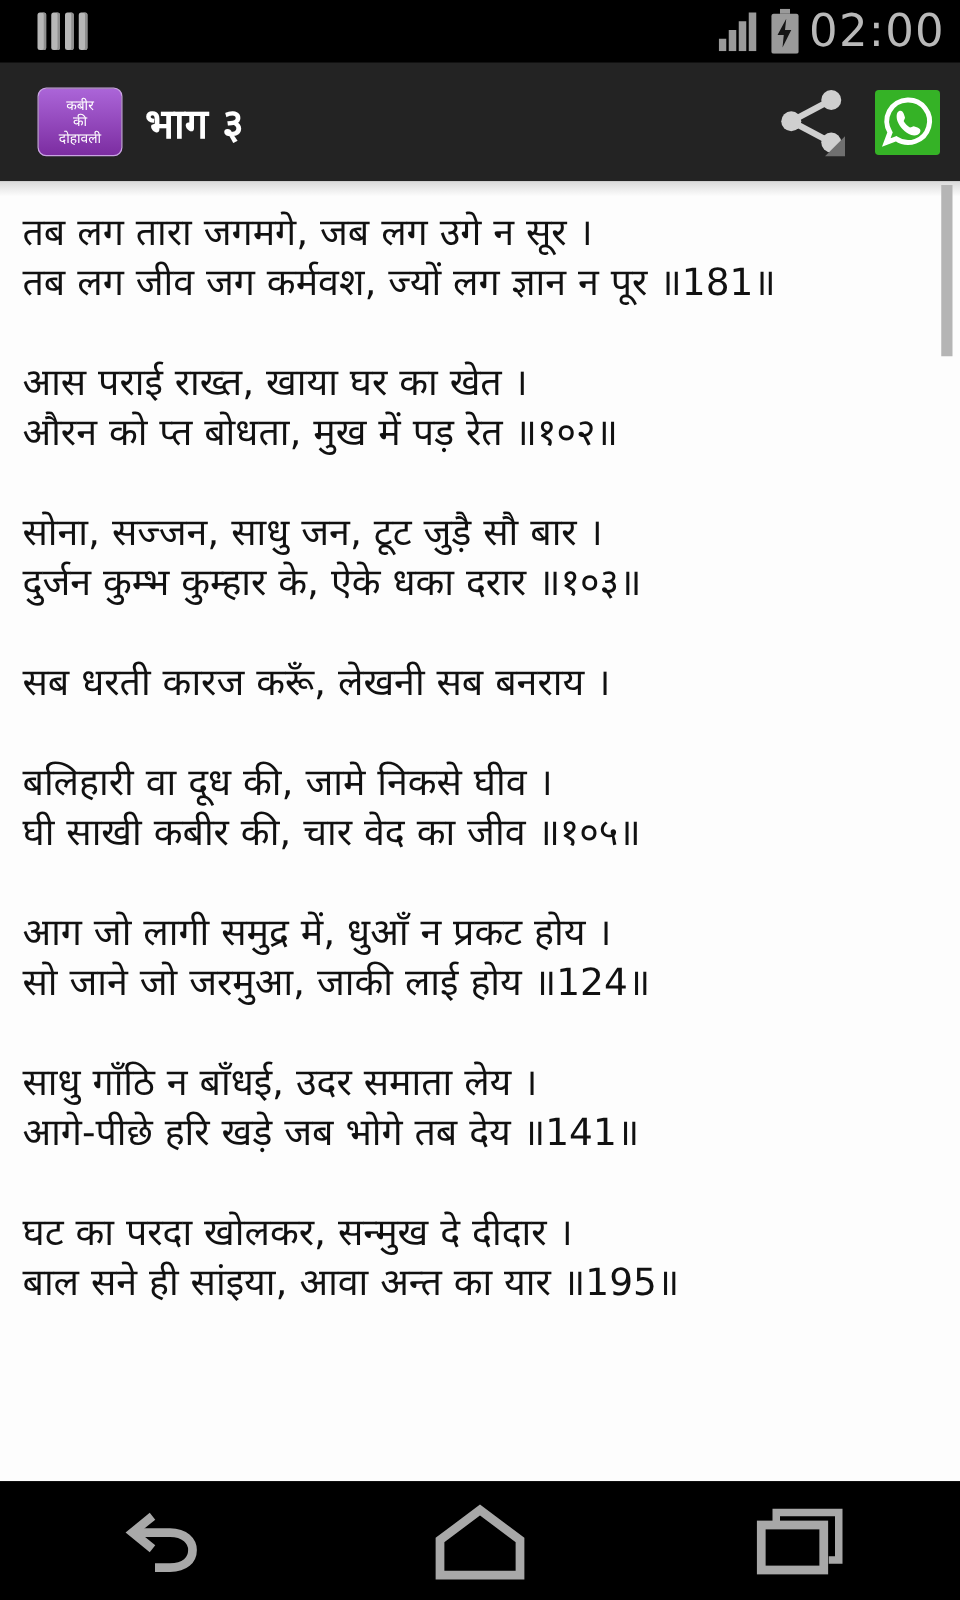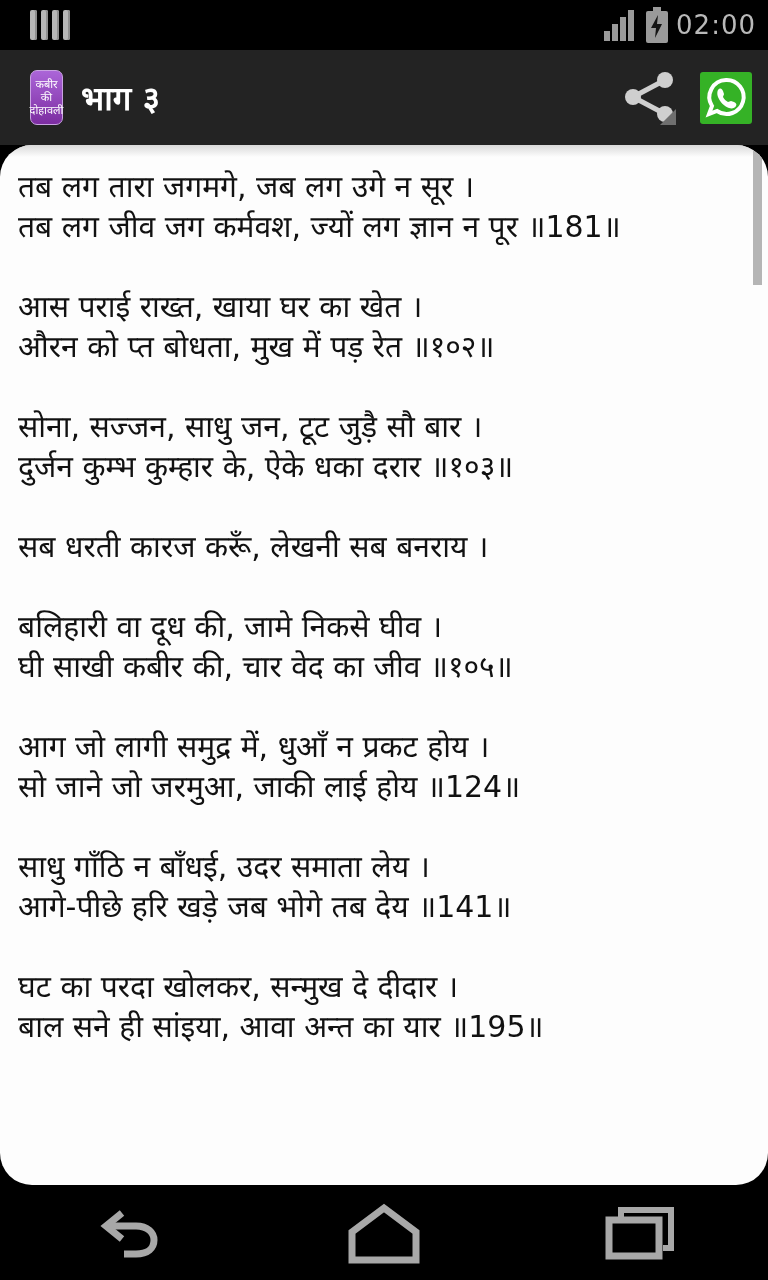--- a/index.html
+++ b/index.html
@@ -6,43 +6,43 @@
   html,body { width:768px; height:1280px; overflow:hidden; background:#000; }
   body { font-family:"DejaVu Sans","Liberation Sans",sans-serif; position:relative; }
 
   
   .status-bar { position:absolute; top:0; left:0; width:768px; height:50px; background:#000;
                 display:flex; align-items:center; }
   .notif-bars { display:flex; gap:4px; margin-left:30px; }
   .notif-bars span { width:7px; height:30px; background:#b7b7b7; border-radius:2px;
                      box-shadow:inset -2px 0 0 #8f8f8f; }
   .sb-right { position:absolute; right:12px; top:0; height:50px; display:flex; align-items:center; gap:8px; }
-  .sb-time { color:#b9b9b9; font-size:26px; letter-spacing:1px; }
+  .sb-time { color:#b9b9b9; font-size:36px; letter-spacing:1px; }
 
   
   .app-bar { position:absolute; top:50px; left:0; width:768px; height:95px; background:#232323;
              display:flex; align-items:center; }
-  .app-icon { width:33px; height:55px; margin-left:30px; border-radius:7px;
+  .app-icon { width:68px; height:55px; margin-left:30px; border-radius:7px;
               background:linear-gradient(#ab65d8,#7c2da1);
               border:1px solid #c9a2e2;
               display:flex; flex-direction:column; align-items:center; justify-content:center;
               color:#fff; font-size:11px; line-height:13px; text-align:center;
               font-family:"DejaVu Serif","Liberation Serif",serif; }
   .bar-title { color:#fff; font-size:33px; margin-left:18px;font-weight:bold; }
   .bar-actions { position:absolute; right:0; top:0; height:95px; display:flex; align-items:center; }
   .share-btn { position:relative; width:76px; height:95px; display:flex; align-items:center; justify-content:center; }
   .share-btn .corner { position:absolute; right:12px; bottom:20px; width:0; height:0;
                        border-left:16px solid transparent; border-bottom:16px solid #6f6f6f; }
   .wa-btn { width:56px; height:95px; display:flex; align-items:center; justify-content:center; margin:0 14px 0 10px; }
   .wa-box { width:52px; height:52px; background:#35b226; border-radius:3px;
             display:flex; align-items:center; justify-content:center; }
 
   
   .content { position:absolute; top:145px; left:0; width:768px; height:1040px; background:#fdfdfd;
-             padding:22px 30px 0 18px; overflow:hidden;border-radius:32px; }
+             padding:22px 30px 0 18px; overflow:hidden; }
   .content::before { content:""; position:absolute; top:0; left:0; width:768px; height:12px;
                      background:linear-gradient(#d9d9d9,rgba(255,255,255,0)); pointer-events:none; }
   .couplet { margin-bottom:40px; color:#111; font-size:30px; line-height:40px; white-space:nowrap; }
   .scrollbar-thumb { position:absolute; top:3px; right:6px; width:9px; height:137px; background:#b5b5b5; }
 
   
   .nav-bar { position:absolute; bottom:0; left:0; width:768px; height:95px; background:#000;
              display:flex; align-items:center; justify-content:space-around; }
   .nav-btn { width:150px; height:95px; display:flex; align-items:center; justify-content:center; }
 </style>

